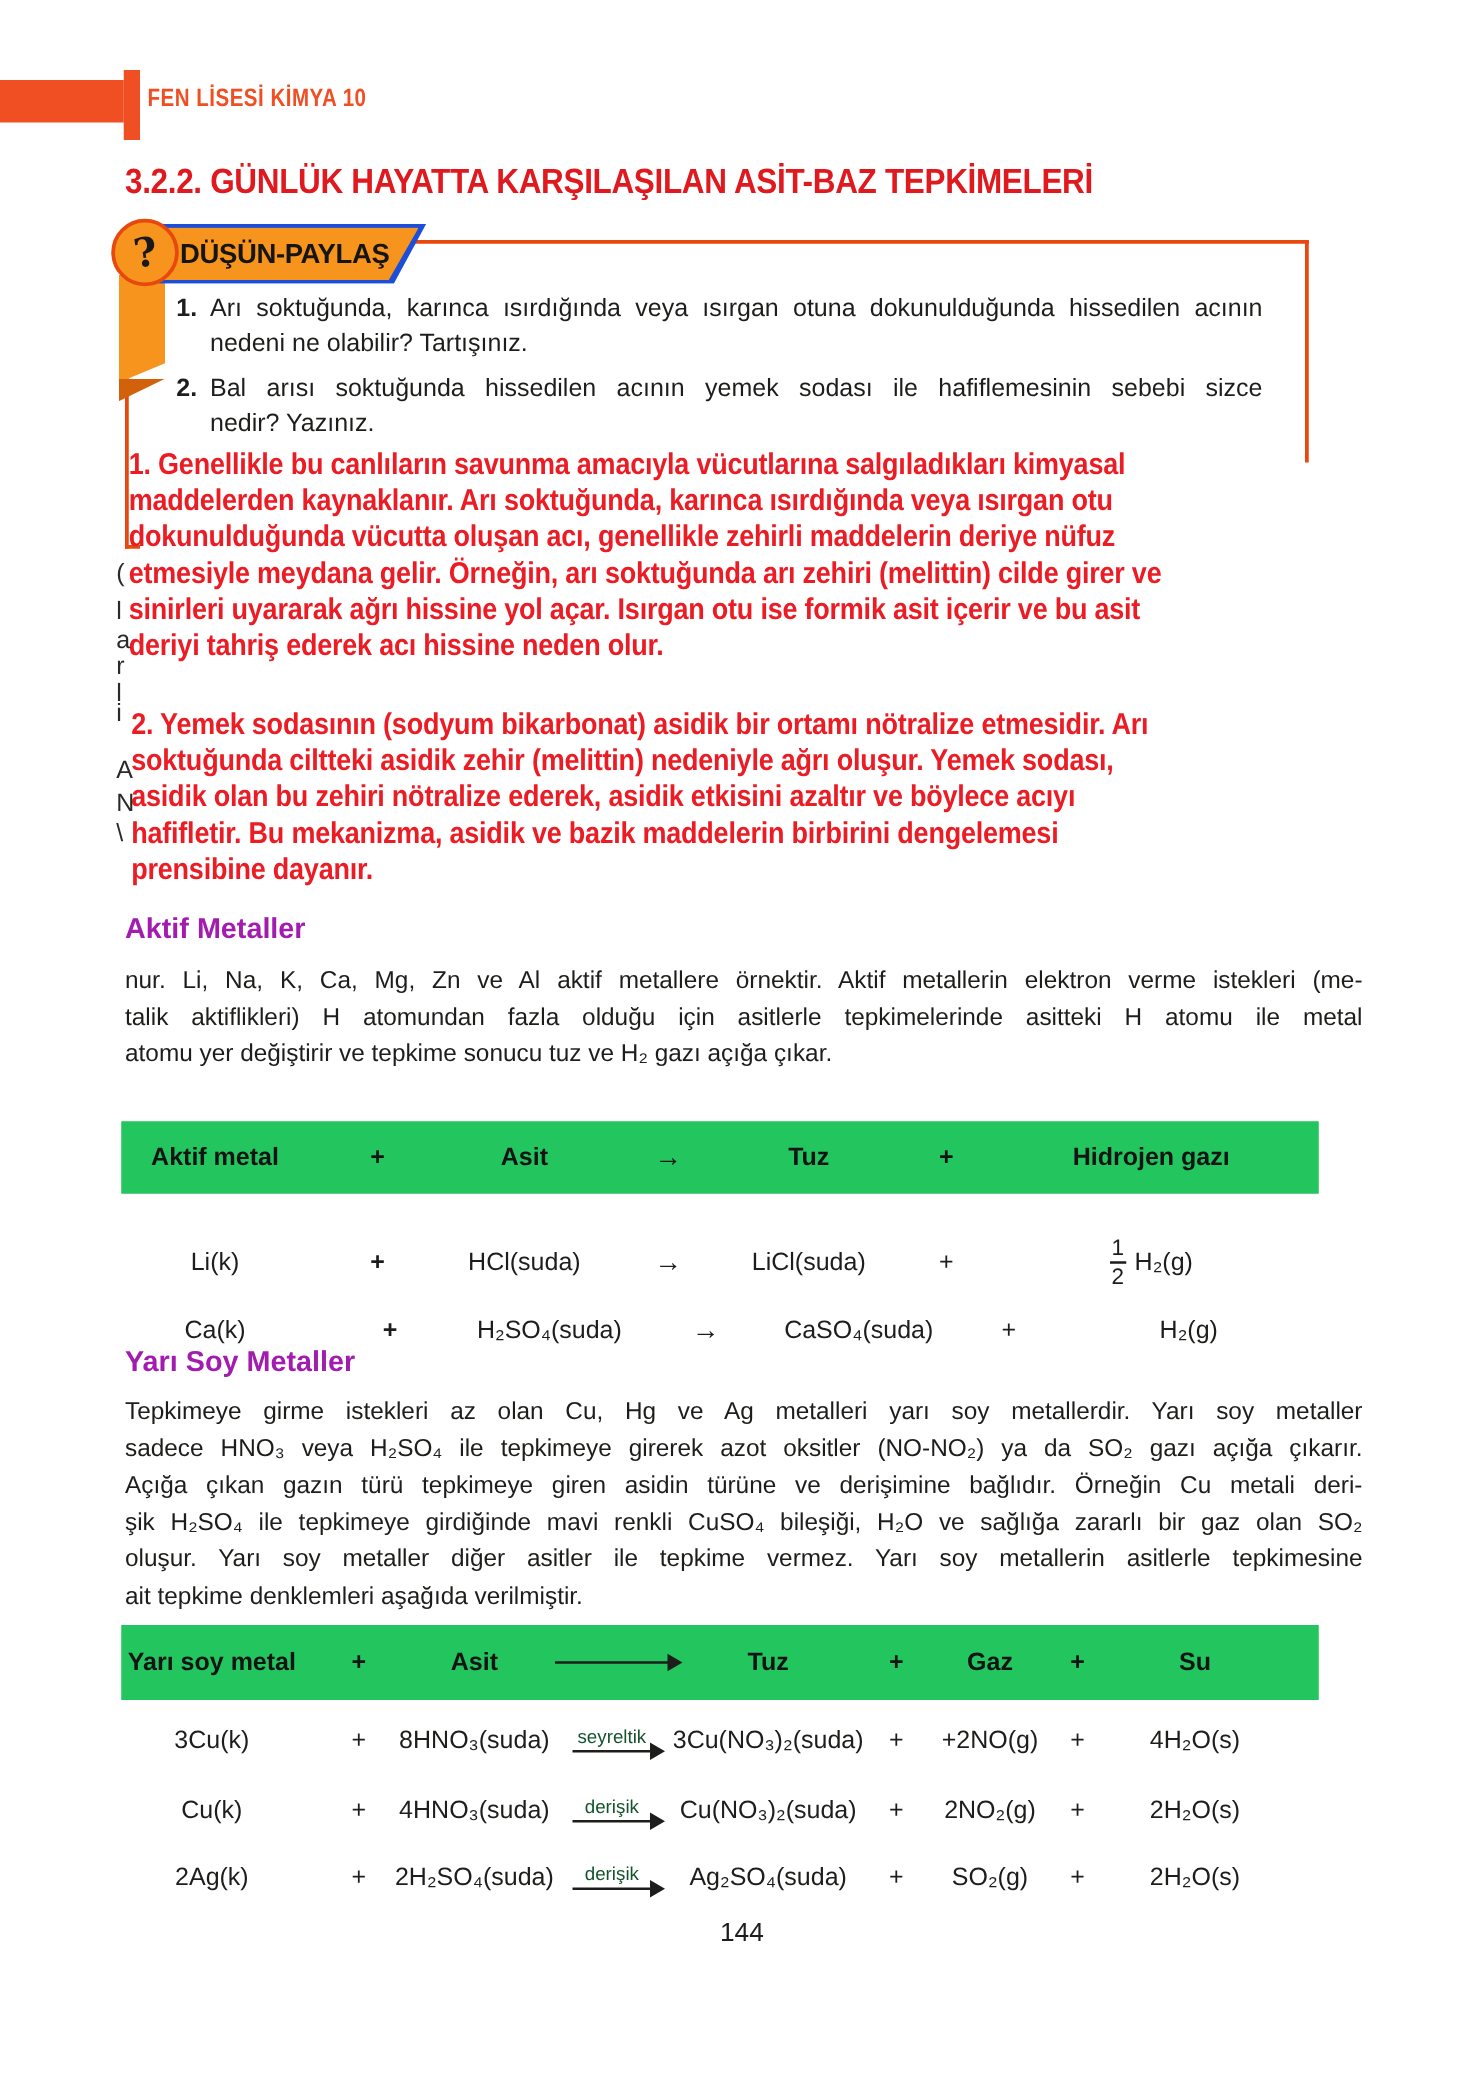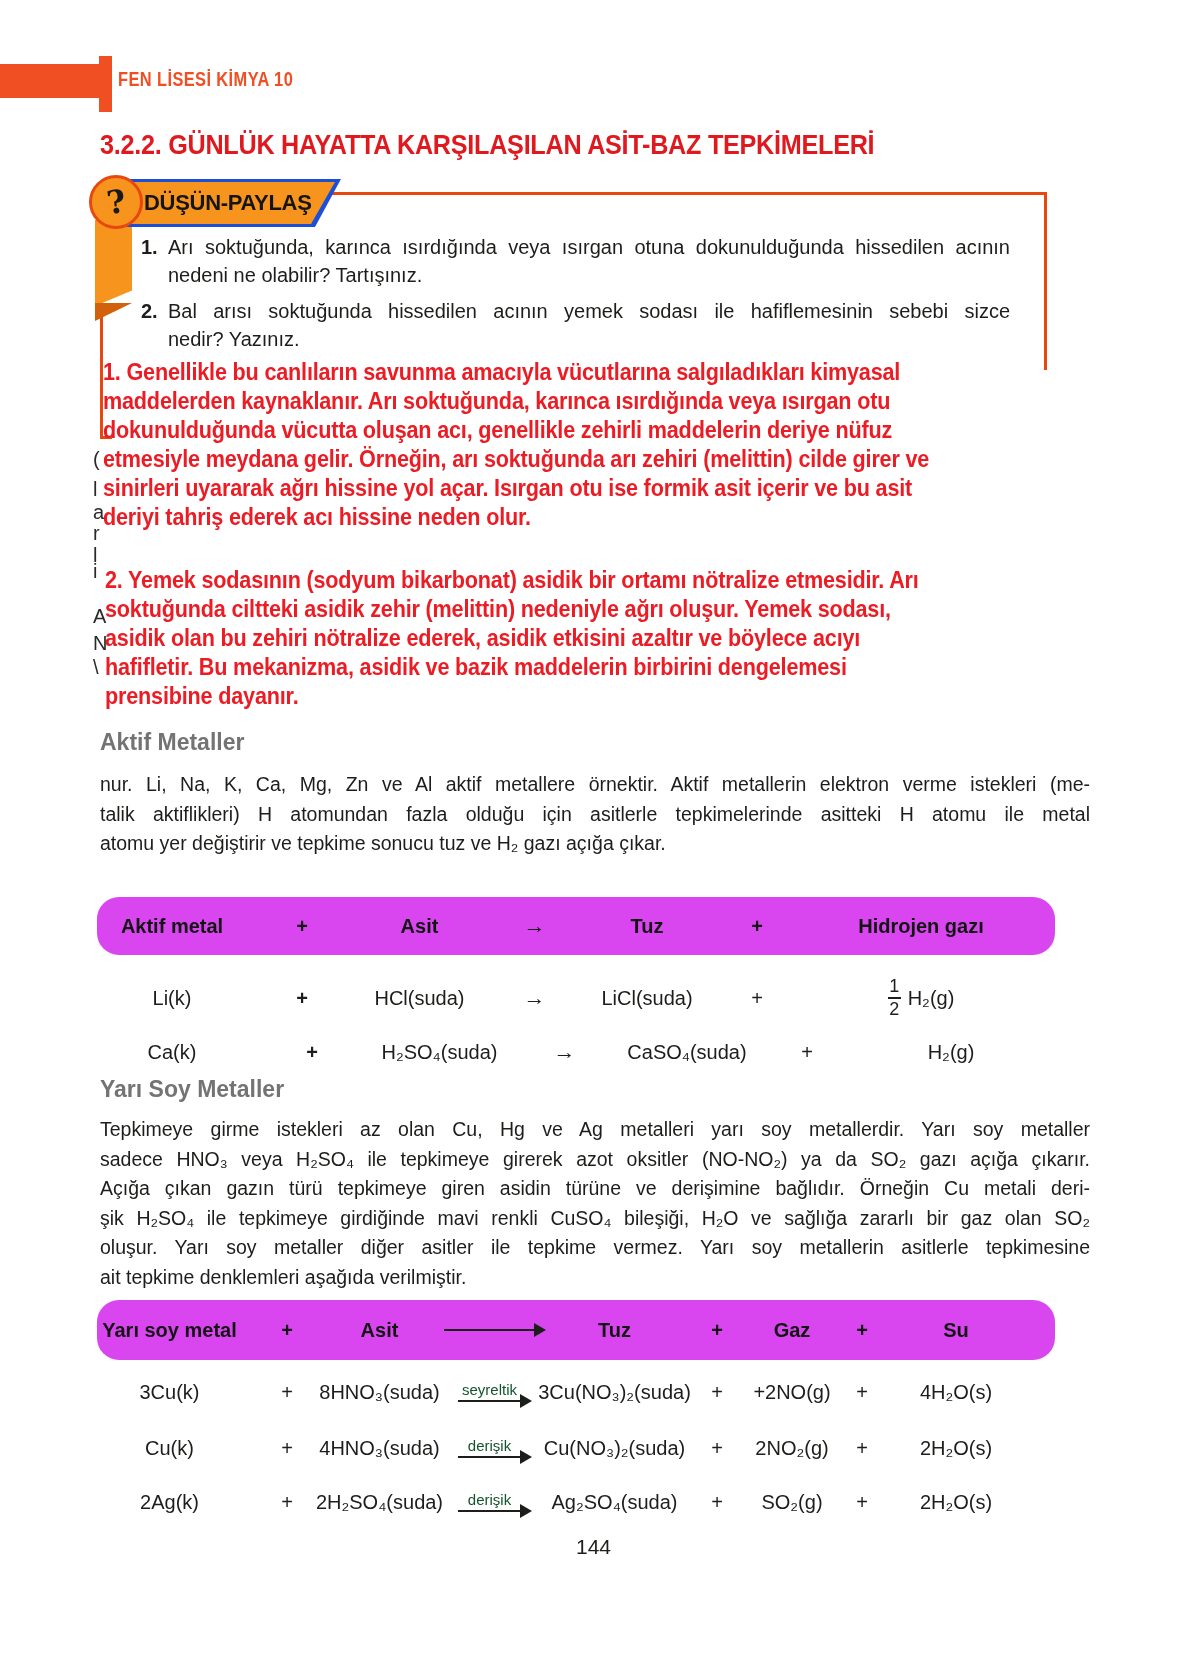--- a/index.html
+++ b/index.html
@@ -51,35 +51,35 @@
 
   
   .answer{position:absolute;width:985px;color:#ec1c24;font-weight:bold;
           transform:scaleX(.9);transform-origin:left top;}
   .answer>div{font-size:24px;line-height:29px;white-space:nowrap;letter-spacing:-.2px;}
 
   
   .frag{position:absolute;left:93px;font-size:20px;color:#2a2a2a;line-height:1;}
 
   
-  .heading{position:absolute;left:100px;font-size:23px;font-weight:bold;color:#737373;white-space:nowrap;}
+  .heading{position:absolute;left:100px;font-size:23px;font-weight:bold;color:#a21caf;white-space:nowrap;}
   .jpar{position:absolute;left:100px;width:990px;}
   .jpar>div{font-size:19.5px;line-height:29.5px;}
 
   
   .rtable{position:absolute;left:97px;width:958px;}
-  .thead{background:#d946ef;display:grid;align-items:center;border-radius:22px;}
+  .thead{background:#22c55e;display:grid;align-items:center;}
   .trow{display:grid;align-items:center;}
   .t1 .thead,.t1 .trow{grid-template-columns:150px 110px 125px 105px 120px 100px 1fr;padding-right:20px;}
   .t2 .thead,.t2 .trow{grid-template-columns:145px 90px 95px 125px 125px 80px 70px 70px 1fr;padding-right:40px;}
   .t1 .thead{height:58px;}
   .t2 .thead{height:60px;}
   .hcell{justify-self:center;font-weight:bold;font-size:20px;white-space:nowrap;color:#141414;}
   .cell{justify-self:center;font-size:20px;white-space:nowrap;color:#1d1d1b;}
-  .t1 .row1{height:62px;padding-top:12px;text-align:center;}
+  .t1 .row1{height:62px;padding-top:24px;text-align:center;}
   .t1 .row2{height:46px;gap:10px;}
   .t2 .trow{height:44px;}
   .t2 .row1{margin-top:10px;}
   .t2 .row2{margin-top:12px;}
   .t2 .row3{margin-top:10px;}
 
   .frac{display:inline-flex;flex-direction:column;align-items:center;vertical-align:middle;margin-right:7px;}
   .frac span{font-size:18px;line-height:1.05;}
   .frac .bar{width:13px;height:2px;background:#1d1d1b;margin:1px 0;}
   .fraccell{display:flex;align-items:center;justify-content:center;}

